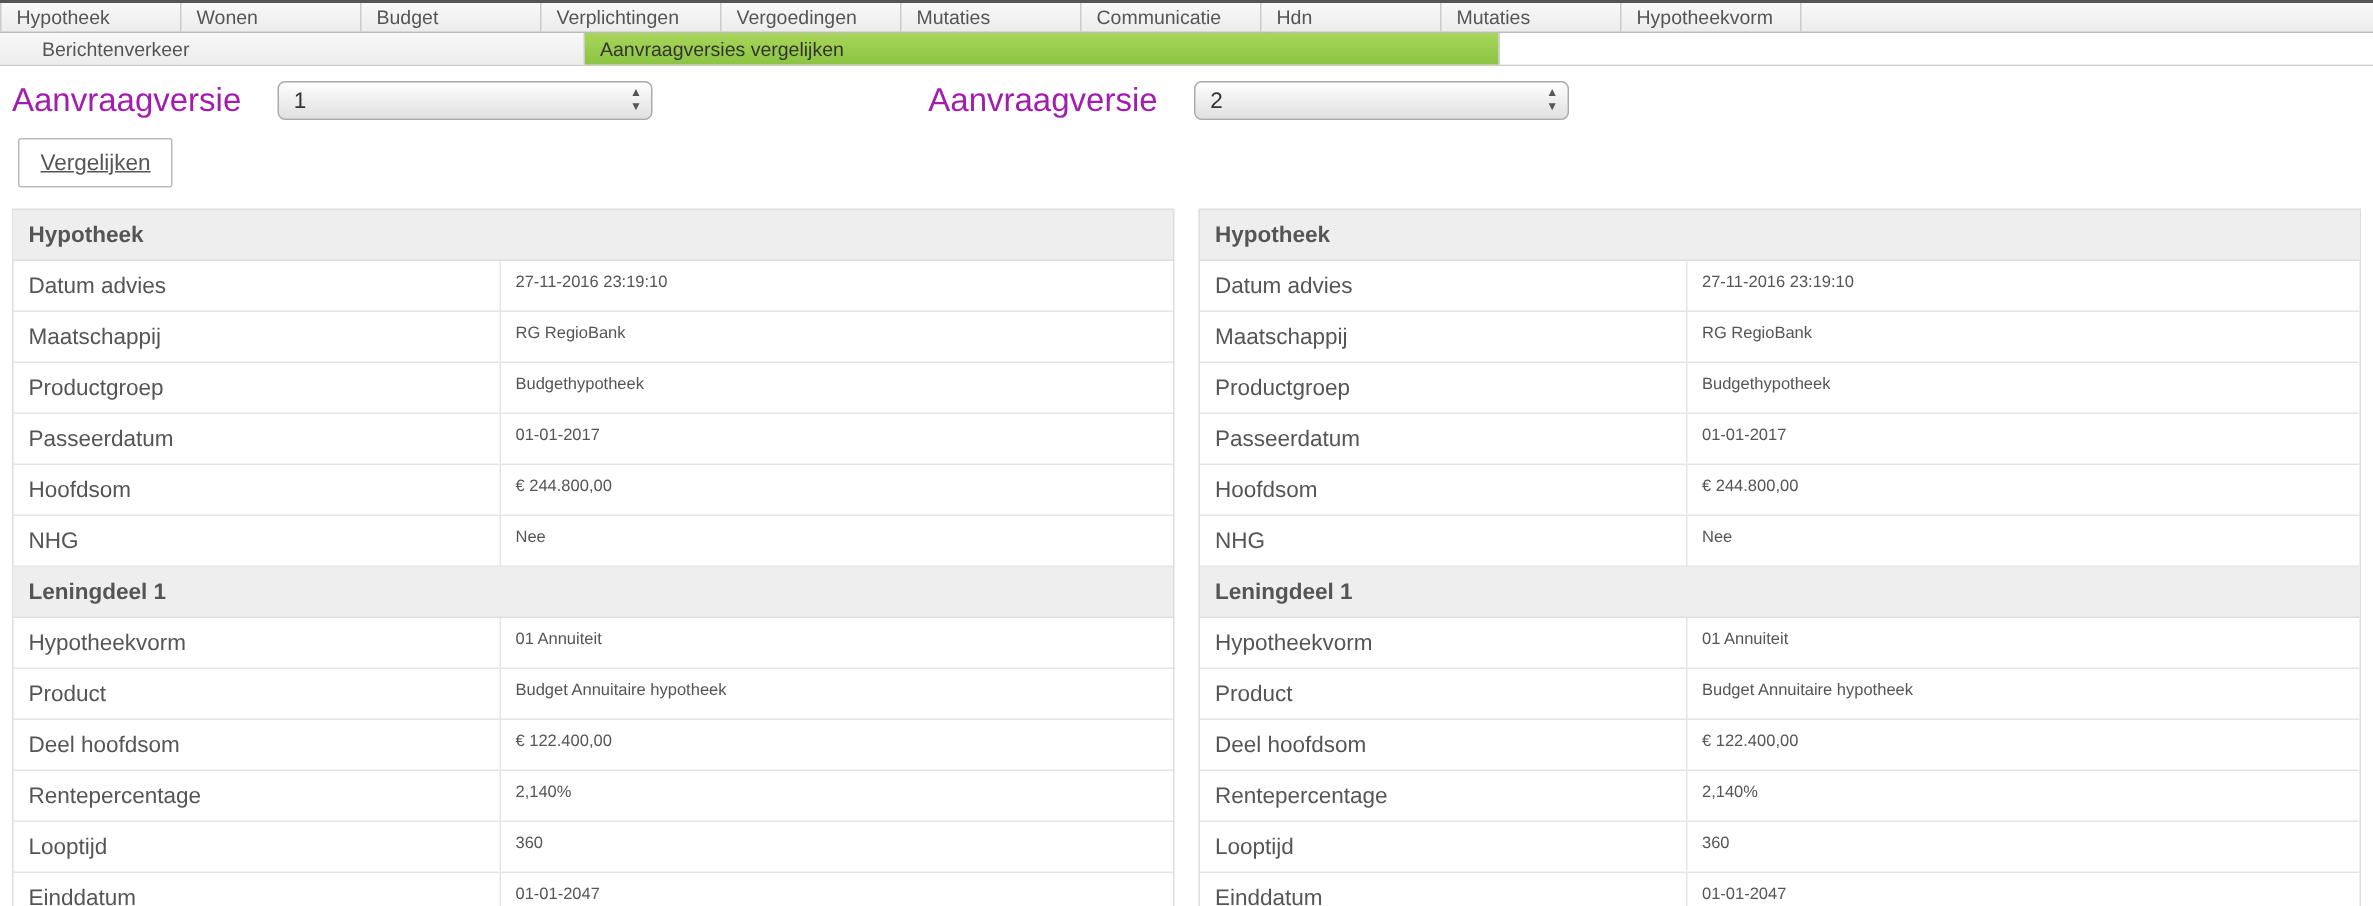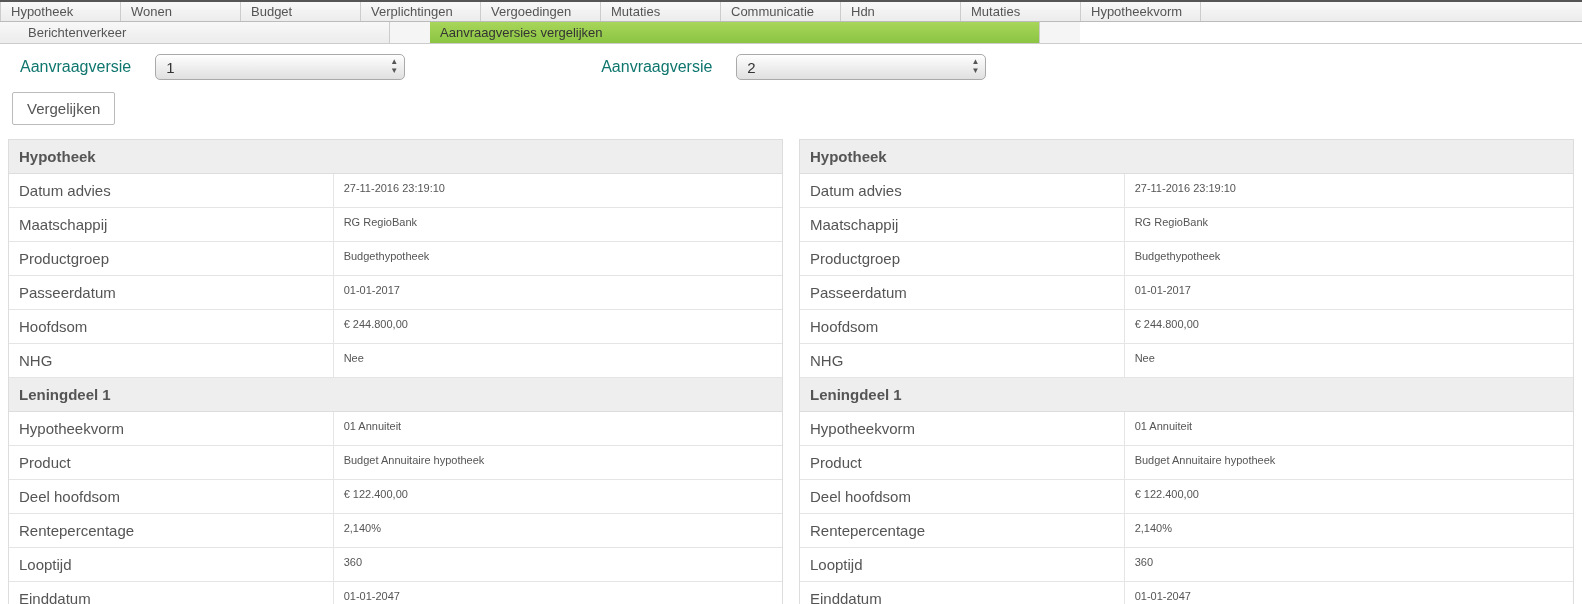--- a/index.html
+++ b/index.html
@@ -30,21 +30,20 @@
   }
   .top-tabs .spacer {
     flex: 1;
     border-left: 1px solid #ccc;
   }
   .sub-tabs {
     display: flex;
     height: 22px;
     border-bottom: 1px solid #ccc;
     background: #f5f5f5;
-    gap: 40px;
   }
   .sub-tabs .subtab {
     font-size: 13px;
     padding: 2px 10px;
     display: flex;
     align-items: center;
     border-right: 1px solid #ccc;
     flex: 0 0 auto;
     min-width: 390px;
     background: linear-gradient(#f8f8f8,#ececec);
@@ -61,24 +60,23 @@
     background: #fff;
     border-left: none;
   }
   .controls {
     display:flex;
     align-items:center;
     gap: 14px;
     padding: 10px 8px 8px 8px;
   }
   .controls label {
-    font-size: 16px;
-    color:#0f766e;
+    font-size: 22px;
+    color:#a21caf;
     margin-right: 10px;
-    margin-left: 12px;
   }
   .select-wrap {
     position: relative;
     width: 250px;
     height: 26px;
     border: 1px solid #aaa;
     border-radius: 5px;
     background: linear-gradient(#fefefe,#e0e0e0);
     display:flex;
     align-items:center;
@@ -100,20 +98,21 @@
   .btn-row { padding: 4px 8px 14px 12px; }
   .btn {
     display:inline-block;
     border:1px solid #bbb;
     background:#fff;
     padding: 7px 14px;
     font-size:15px;
     color:#555;
     border-radius:2px;
     cursor:pointer;
+    text-decoration:underline;
   }
   .panels {
     display:flex;
     gap: 16px;
     padding: 0 8px;
   }
   .panel {
     flex:1;
     border:1px solid #ddd;
   }

